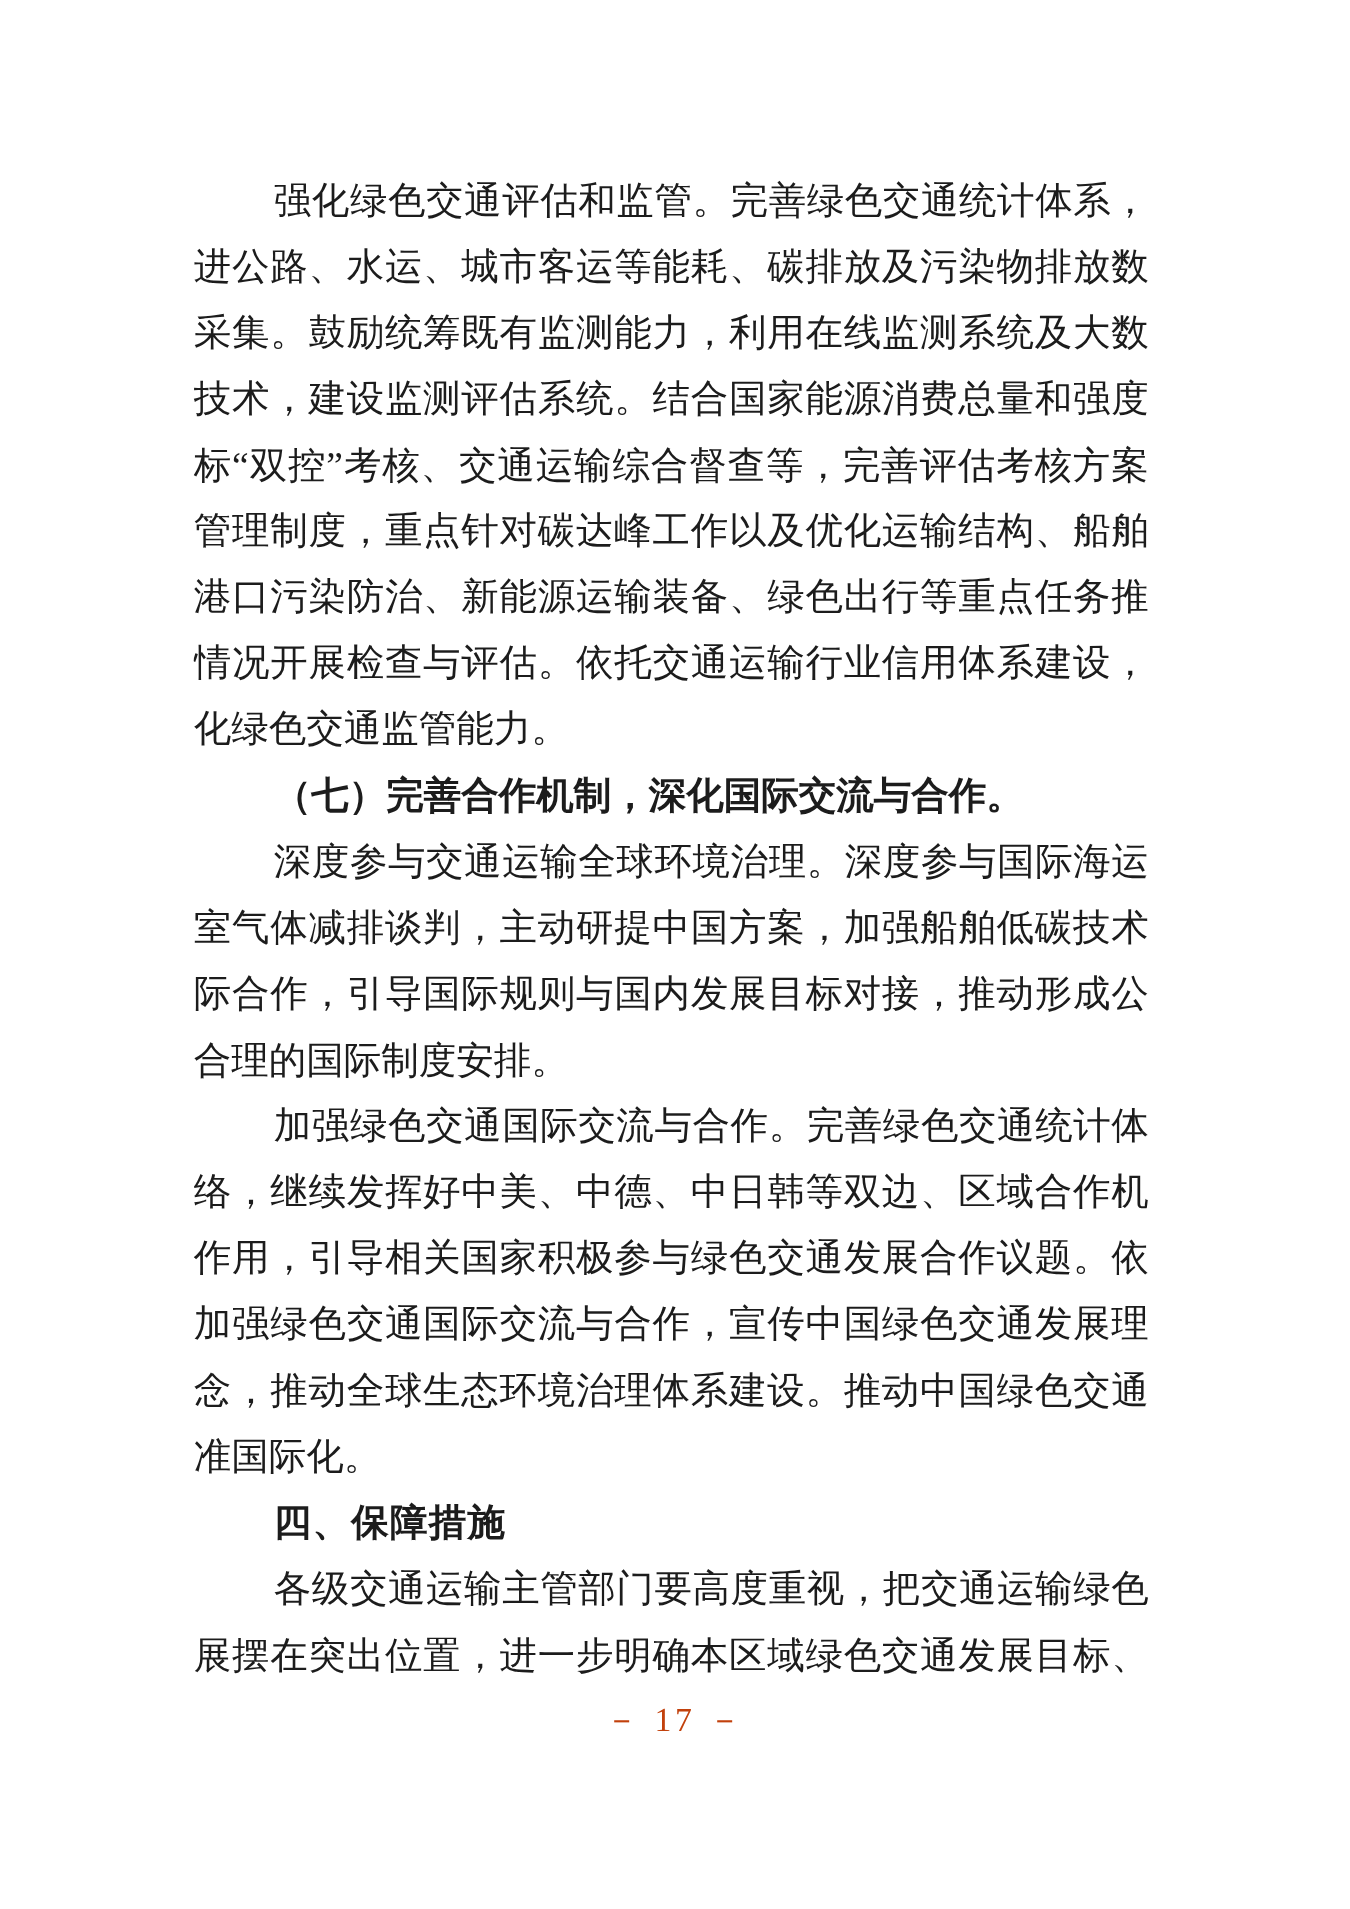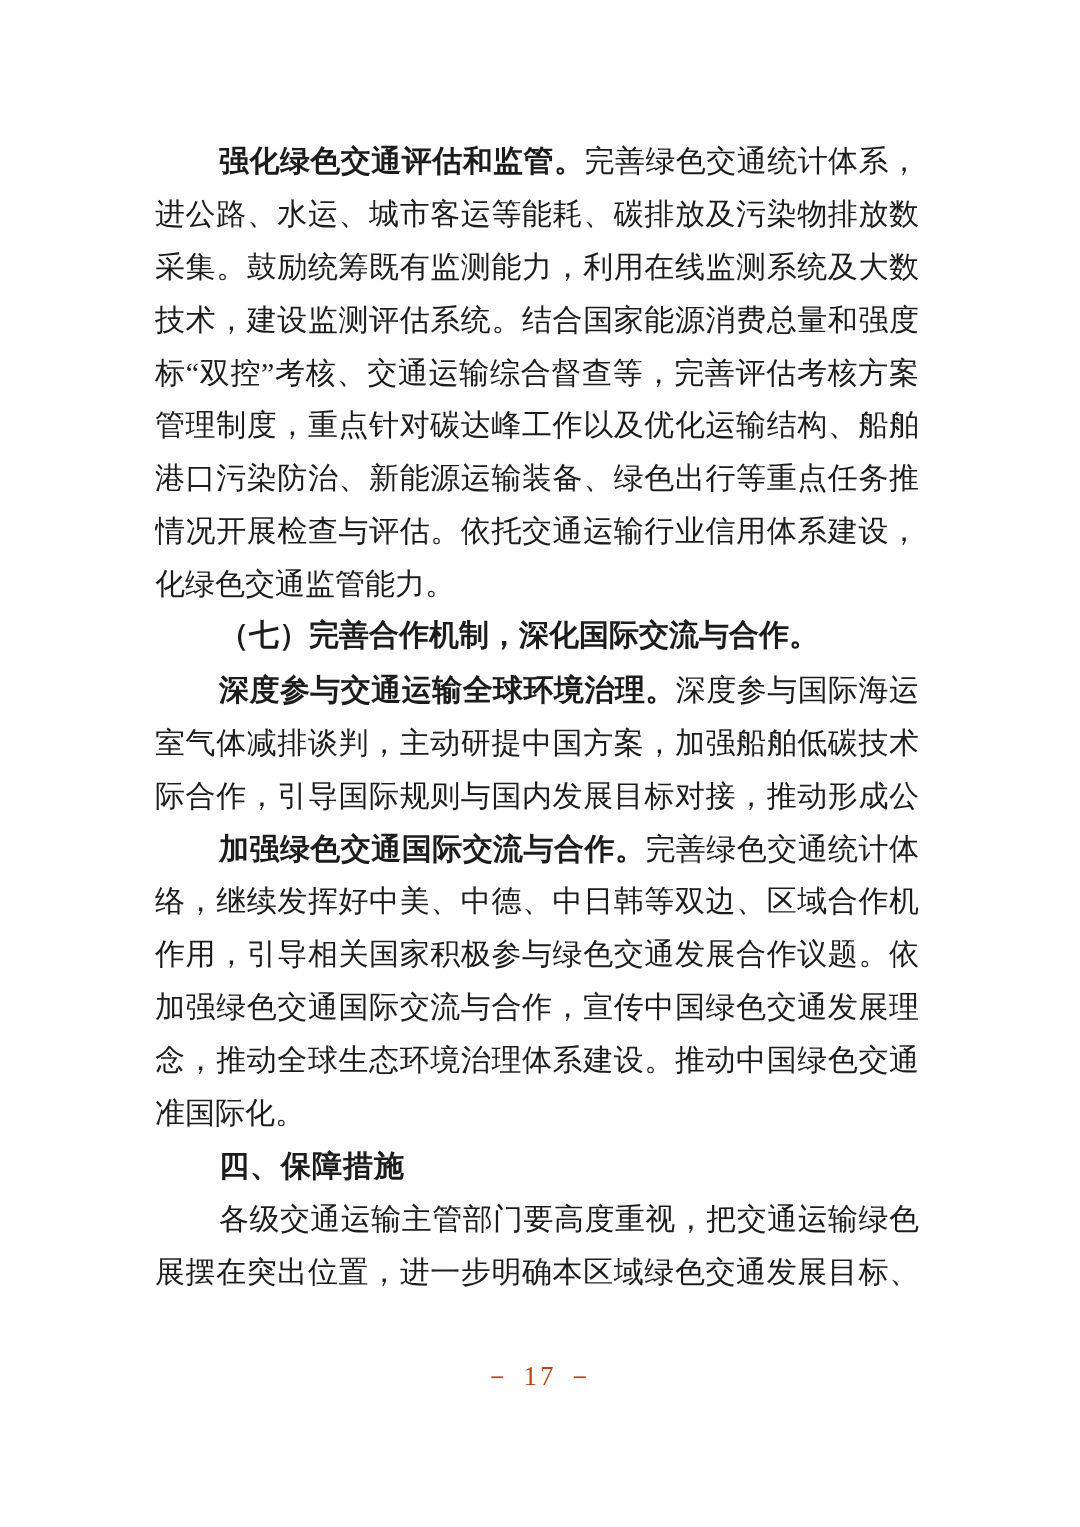--- a/index.html
+++ b/index.html
@@ -22,22 +22,22 @@
     height: 52.9px;
     line-height: 52.9px;
     font-size: 30px;
     text-align: justify;
     text-align-last: justify;
     overflow: hidden;
     white-space: normal;
   }
   .line.short { text-align-last: left; }
   .line.indent { text-indent: 64px; }
-  .b { font-weight: 700; margin-top: 32px; }
-  .line.kai { font-weight: 700; font-family: Liberation Mono, monospace; }
+  .b { font-weight: 400; margin-top: 32px; }
+  .line.kai { font-weight: 700; }
   .line.hei {
     font-family: "Liberation Sans", "DejaVu Sans", sans-serif;
     font-weight: 600;
     letter-spacing: 1px;
   }
   .footer {
     position: absolute;
     left: 0;
     top: 1358px;
     width: 100%;
@@ -61,20 +61,21 @@
     <div class="line"><span>管理制度，重点针对碳达峰工作以及优化运输结构、船舶及</span></div>
     <div class="line"><span>港口污染防治、新能源运输装备、绿色出行等重点任务推进</span></div>
     <div class="line"><span>情况开展检查与评估。依托交通运输行业信用体系建设，强</span></div>
     <div class="line short"><span>化绿色交通监管能力。</span></div>
 
     <div class="line short indent kai"><span>（七）完善合作机制，深化国际交流与合作。</span></div>
 
     <div class="line indent"><span class="b">深度参与交通运输全球环境治理。</span><span>深度参与国际海运温</span></div>
     <div class="line"><span>室气体减排谈判，主动研提中国方案，加强船舶低碳技术国</span></div>
     <div class="line"><span>际合作，引导国际规则与国内发展目标对接，推动形成公正、</span></div>
+    <div class="line short"><span>合理的国际制度安排。</span></div>
 
     <div class="line indent"><span class="b">加强绿色交通国际交流与合作。</span><span>完善绿色交通统计体系</span></div>
     <div class="line"><span>络，继续发挥好中美、中德、中日韩等双边、区域合作机制</span></div>
     <div class="line"><span>作用，引导相关国家积极参与绿色交通发展合作议题。依托</span></div>
     <div class="line"><span>加强绿色交通国际交流与合作，宣传中国绿色交通发展理</span></div>
     <div class="line"><span>念，推动全球生态环境治理体系建设。推动中国绿色交通标</span></div>
     <div class="line short"><span>准国际化。</span></div>
 
     <div class="line short indent hei"><span>四、保障措施</span></div>
 

